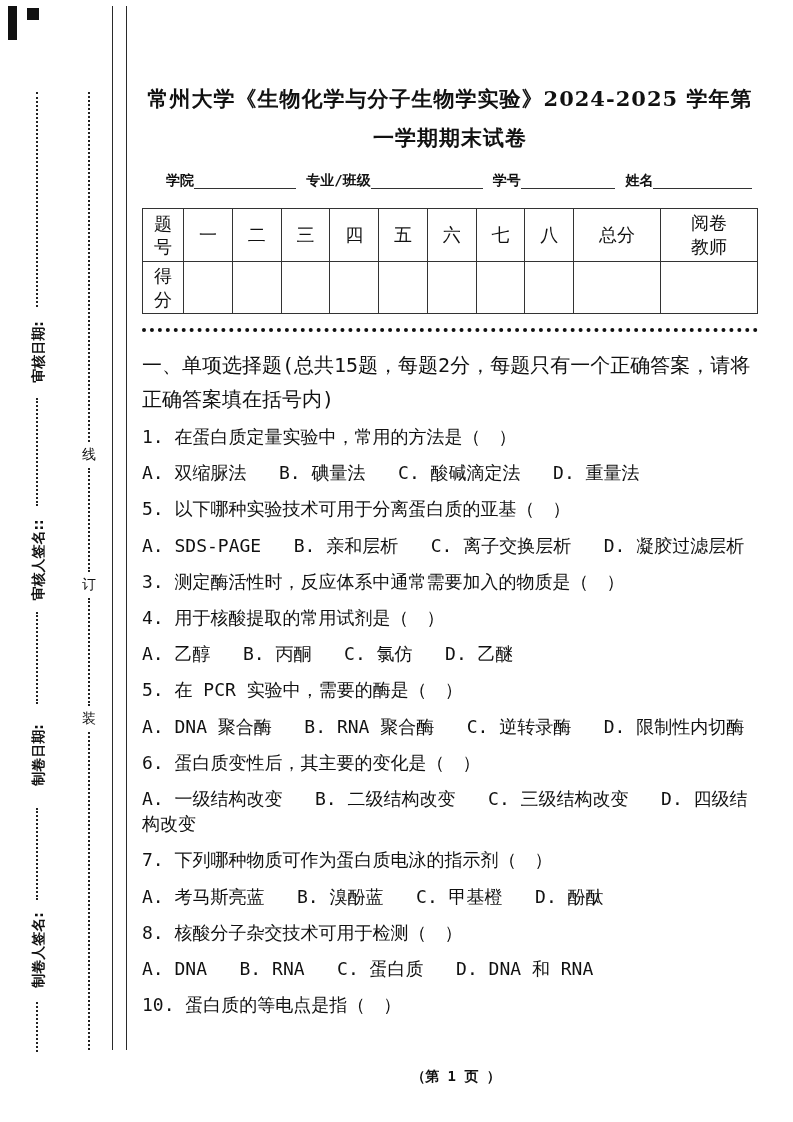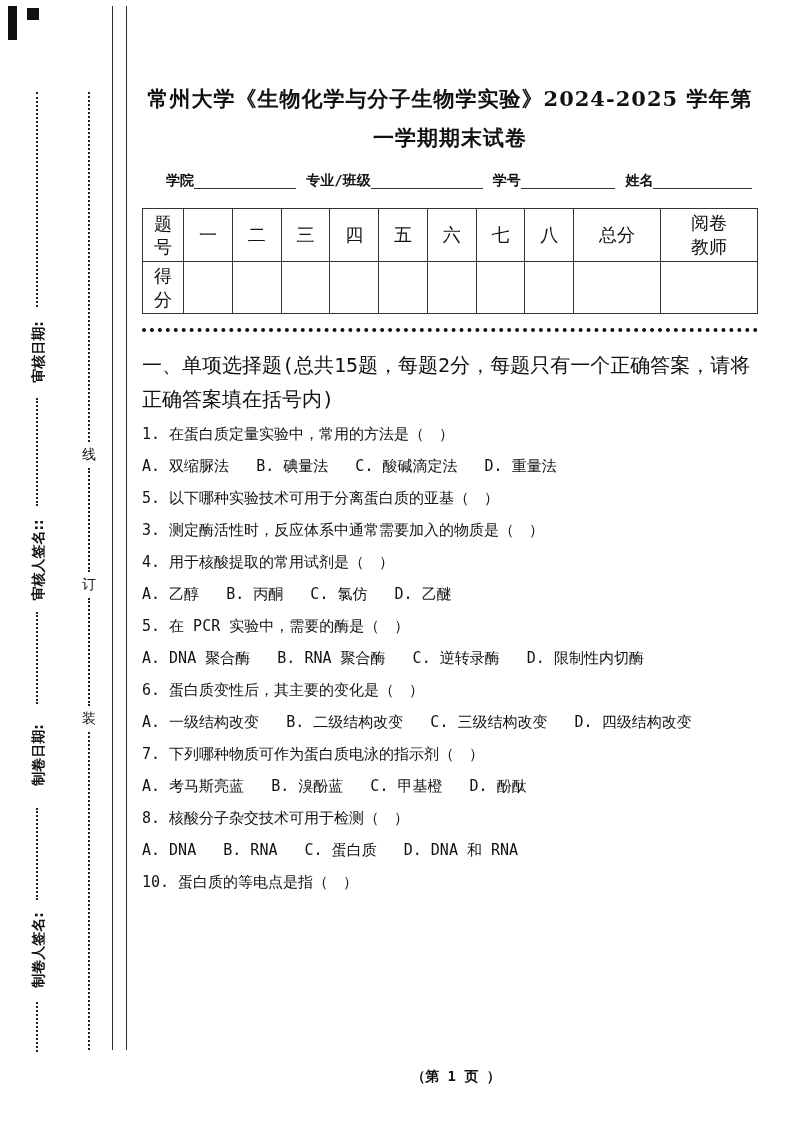--- a/index.html
+++ b/index.html
@@ -73,21 +73,21 @@
   tr.r-head td{height:46px;}
   tr.r-score td{height:38px;}
   .col-qnum{width:36px;}
   .col-grader{width:92px;}
   .stack2{display:inline-block;width:1.1em;word-break:break-all;line-height:1.3;}
   .stack4{display:inline-block;width:2.2em;word-break:break-all;line-height:1.35;}
 
   .dot-sep{margin:14px 0 0;height:0;border-top:4px dotted #111;}
 
   .section-head{margin:16px 0 8px;font-size:20px;line-height:1.7;white-space:pre-wrap;}
-  .questions{font-size:15px;}
+  .questions{font-size:18px;}
   .qline{margin:0 0 11px;line-height:1.4;white-space:pre-wrap;}
 
   .footer{
     position:absolute;left:148px;top:1068px;width:616px;
     text-align:center;font-weight:bold;font-size:14px;
     font-family:"DejaVu Sans Mono","DejaVu Sans",monospace;
   }
 </style>
 </head>
 <body>
@@ -168,20 +168,21 @@
 
     <p class="section-head">一、单项选择题(总共15题，每题2分，每题只有一个正确答案，请将正确答案填在括号内)</p>
 
     <div class="questions">
       <div>
         <p class="qline">1. 在蛋白质定量实验中，常用的方法是（　）</p>
         <p class="qline">A. 双缩脲法   B. 碘量法   C. 酸碱滴定法   D. 重量法</p>
       </div>
       <div>
         <p class="qline">5. 以下哪种实验技术可用于分离蛋白质的亚基（　）</p>
+        <p class="qline">A. SDS-PAGE   B. 亲和层析   C. 离子交换层析   D. 凝胶过滤层析</p>
       </div>
       <div>
         <p class="qline">3. 测定酶活性时，反应体系中通常需要加入的物质是（　）</p>
       </div>
       <div>
         <p class="qline">4. 用于核酸提取的常用试剂是（　）</p>
         <p class="qline">A. 乙醇   B. 丙酮   C. 氯仿   D. 乙醚</p>
       </div>
       <div>
         <p class="qline">5. 在 PCR 实验中，需要的酶是（　）</p>

